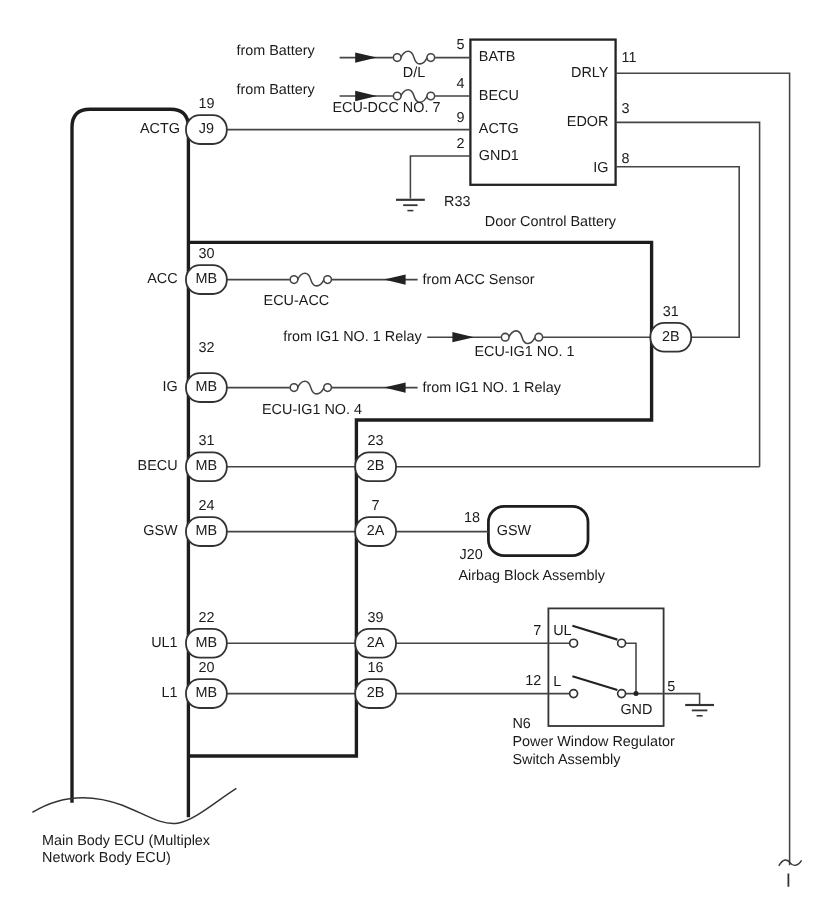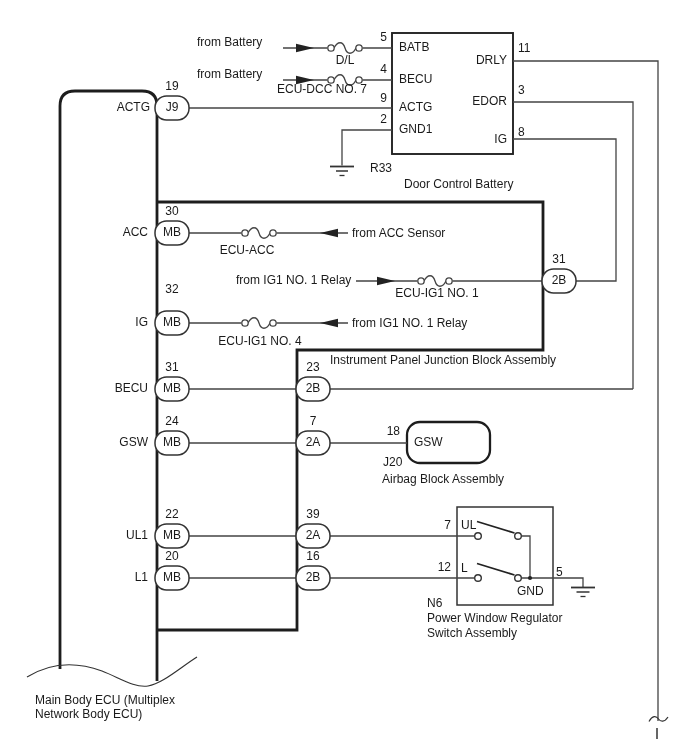--- a/index.html
+++ b/index.html
@@ -130,21 +130,20 @@
   <div class="t tr" style="left:437px;top:95px">EDOR</div>
   <div class="t tr" style="left:437px;top:133px">IG</div>
   <div class="t" style="left:370px;top:162px">R33</div>
   <div class="t" style="left:404px;top:178px">Door Control Battery</div>
 
   <div class="t" style="left:197px;top:36px">from Battery</div>
   <div class="t" style="left:197px;top:68px">from Battery</div>
   <div class="t tc" style="left:285px;top:54px">D/L</div>
   <div class="t tc" style="left:262px;top:83px">ECU-DCC NO. 7</div>
 
-  <div class="t" style="left:330px;top:354px">Instrument Panel Junction Block Assembly</div>
 
   <div class="t tr" style="left:78px;top:226px">ACC</div>
   <div class="t tc" style="left:112px;top:205px">30</div>
   <div class="t tc" style="left:112px;top:226px">MB</div>
   <div class="t tc" style="left:187px;top:244px">ECU-ACC</div>
   <div class="t" style="left:352px;top:227px">from ACC Sensor</div>
 
   <div class="t" style="left:236px;top:274px">from IG1 NO. 1 Relay</div>
   <div class="t tc" style="left:377px;top:287px">ECU-IG1 NO. 1</div>
   <div class="t tc" style="left:499px;top:253px">31</div>

